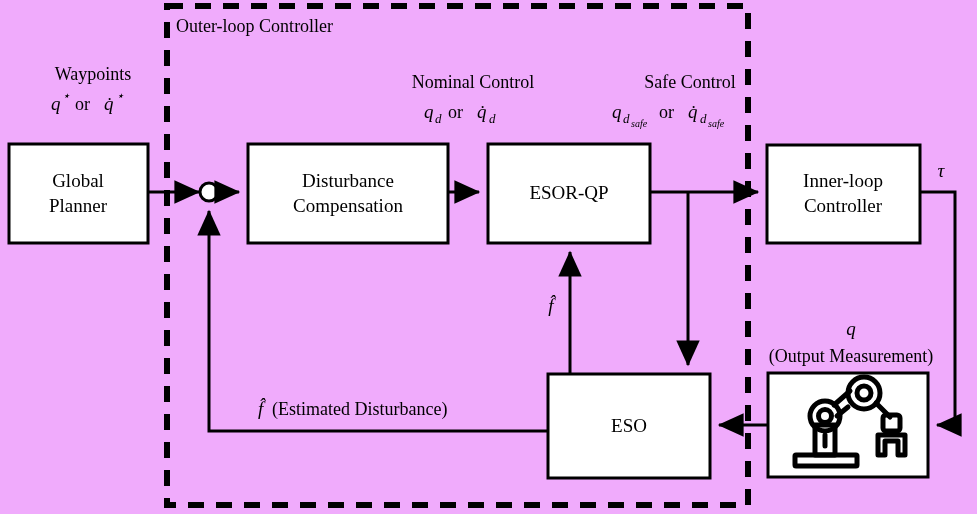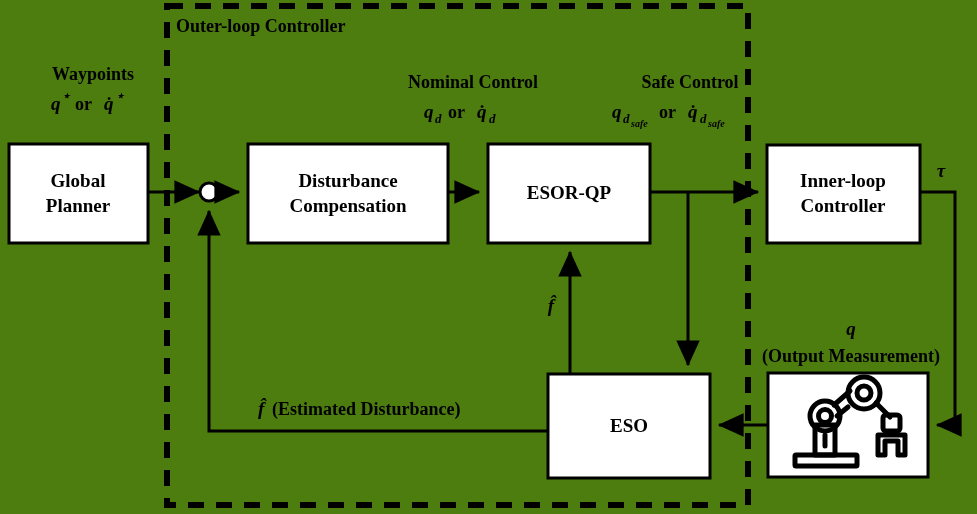--- a/index.html
+++ b/index.html
@@ -4,24 +4,23 @@
 <style>
   html, body {
     margin: 0;
     padding: 0;
     background: #ffffff;
   }
   #page {
     position: relative;
     width: 977px;
     height: 514px;
-    background: #4d7c0f;
+    background: #f0abfc;
     overflow: hidden;
     font-family: "Liberation Serif", "DejaVu Serif", serif;
-    font-weight: bold;
   }
   svg.diagram {
     position: absolute;
     left: 0;
     top: 0;
     width: 977px;
     height: 514px;
   }
   .blk-label {
     font-family: "Liberation Serif", "DejaVu Serif", serif;

